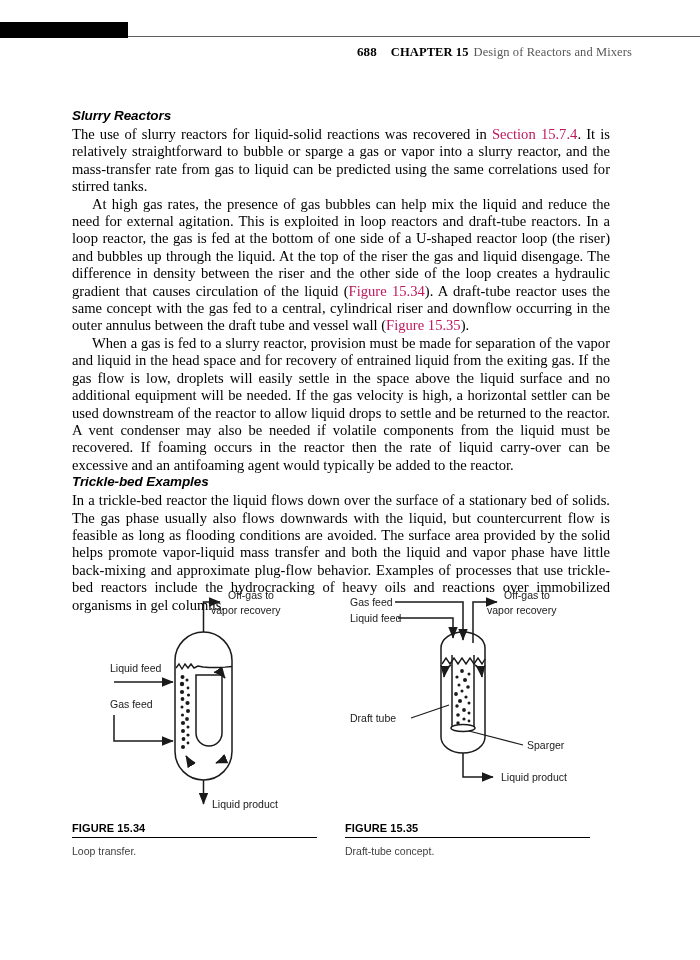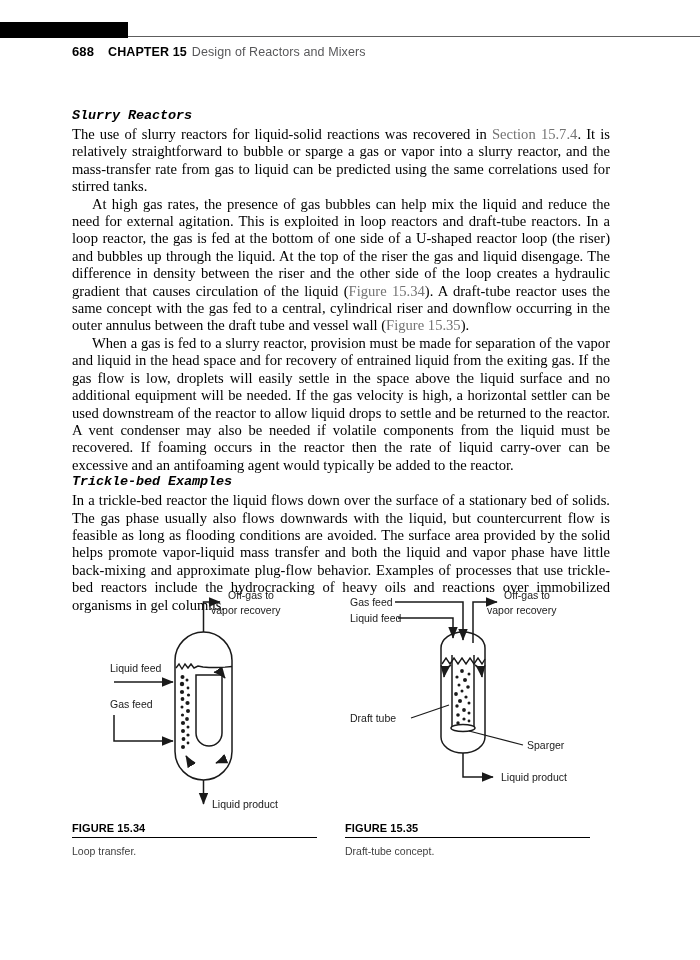--- a/index.html
+++ b/index.html
@@ -26,24 +26,25 @@
   #header-rule {
     position: absolute;
     left: 128px; top: 36px;
     width: 572px; height: 1px;
     background: #5d5d5d;
   }
   #running-head {
     position: absolute;
     left: 72px; top: 44px;
     width: 560px;
-    font-family: Liberation Sans, sans-serif;
+    font-family: Liberation Serif, serif;
     font-size: 12.5px;
     letter-spacing: 0.1px;
     white-space: nowrap;
+    text-align: right;
   }
   #running-head .pageno {
     font-weight: bold;
     color: #000;
     font-size: 13px;
   }
   #running-head .chapno {
     font-weight: bold;
     color: #000;
     font-size: 12.5px;
@@ -55,37 +56,37 @@
     margin-left: 5px;
   }
 
   
   #content {
     position: absolute;
     left: 72px; top: 108px;
     width: 538px;
   }
   h2.sec-head {
-    font-family: Liberation Mono, monospace;
+    font-family: Liberation Sans, sans-serif;
     font-weight: bold;
     font-style: italic;
     font-size: 13.5px;
     margin: 0 0 3px 0;
     letter-spacing: -0.1px;
   }
   p.body {
     margin: 0;
     font-size: 14.6px;
     line-height: 17.4px;
     text-align: justify;
     text-justify: inter-word;
     hyphens: none;
   }
   p.body.indent { text-indent: 20px; }
-  .lnk { color: #737373; }
+  .lnk { color: #be185d; }
   .gap-before { margin-top: 14px; }
 
   
   #figures {
     position: absolute;
     left: 0; top: 585px;
     width: 631px; height: 240px;
   }
   .figwrap { position: absolute; top: 0; }
   #fig-left  { left: 72px;  width: 270px; height: 240px; }

